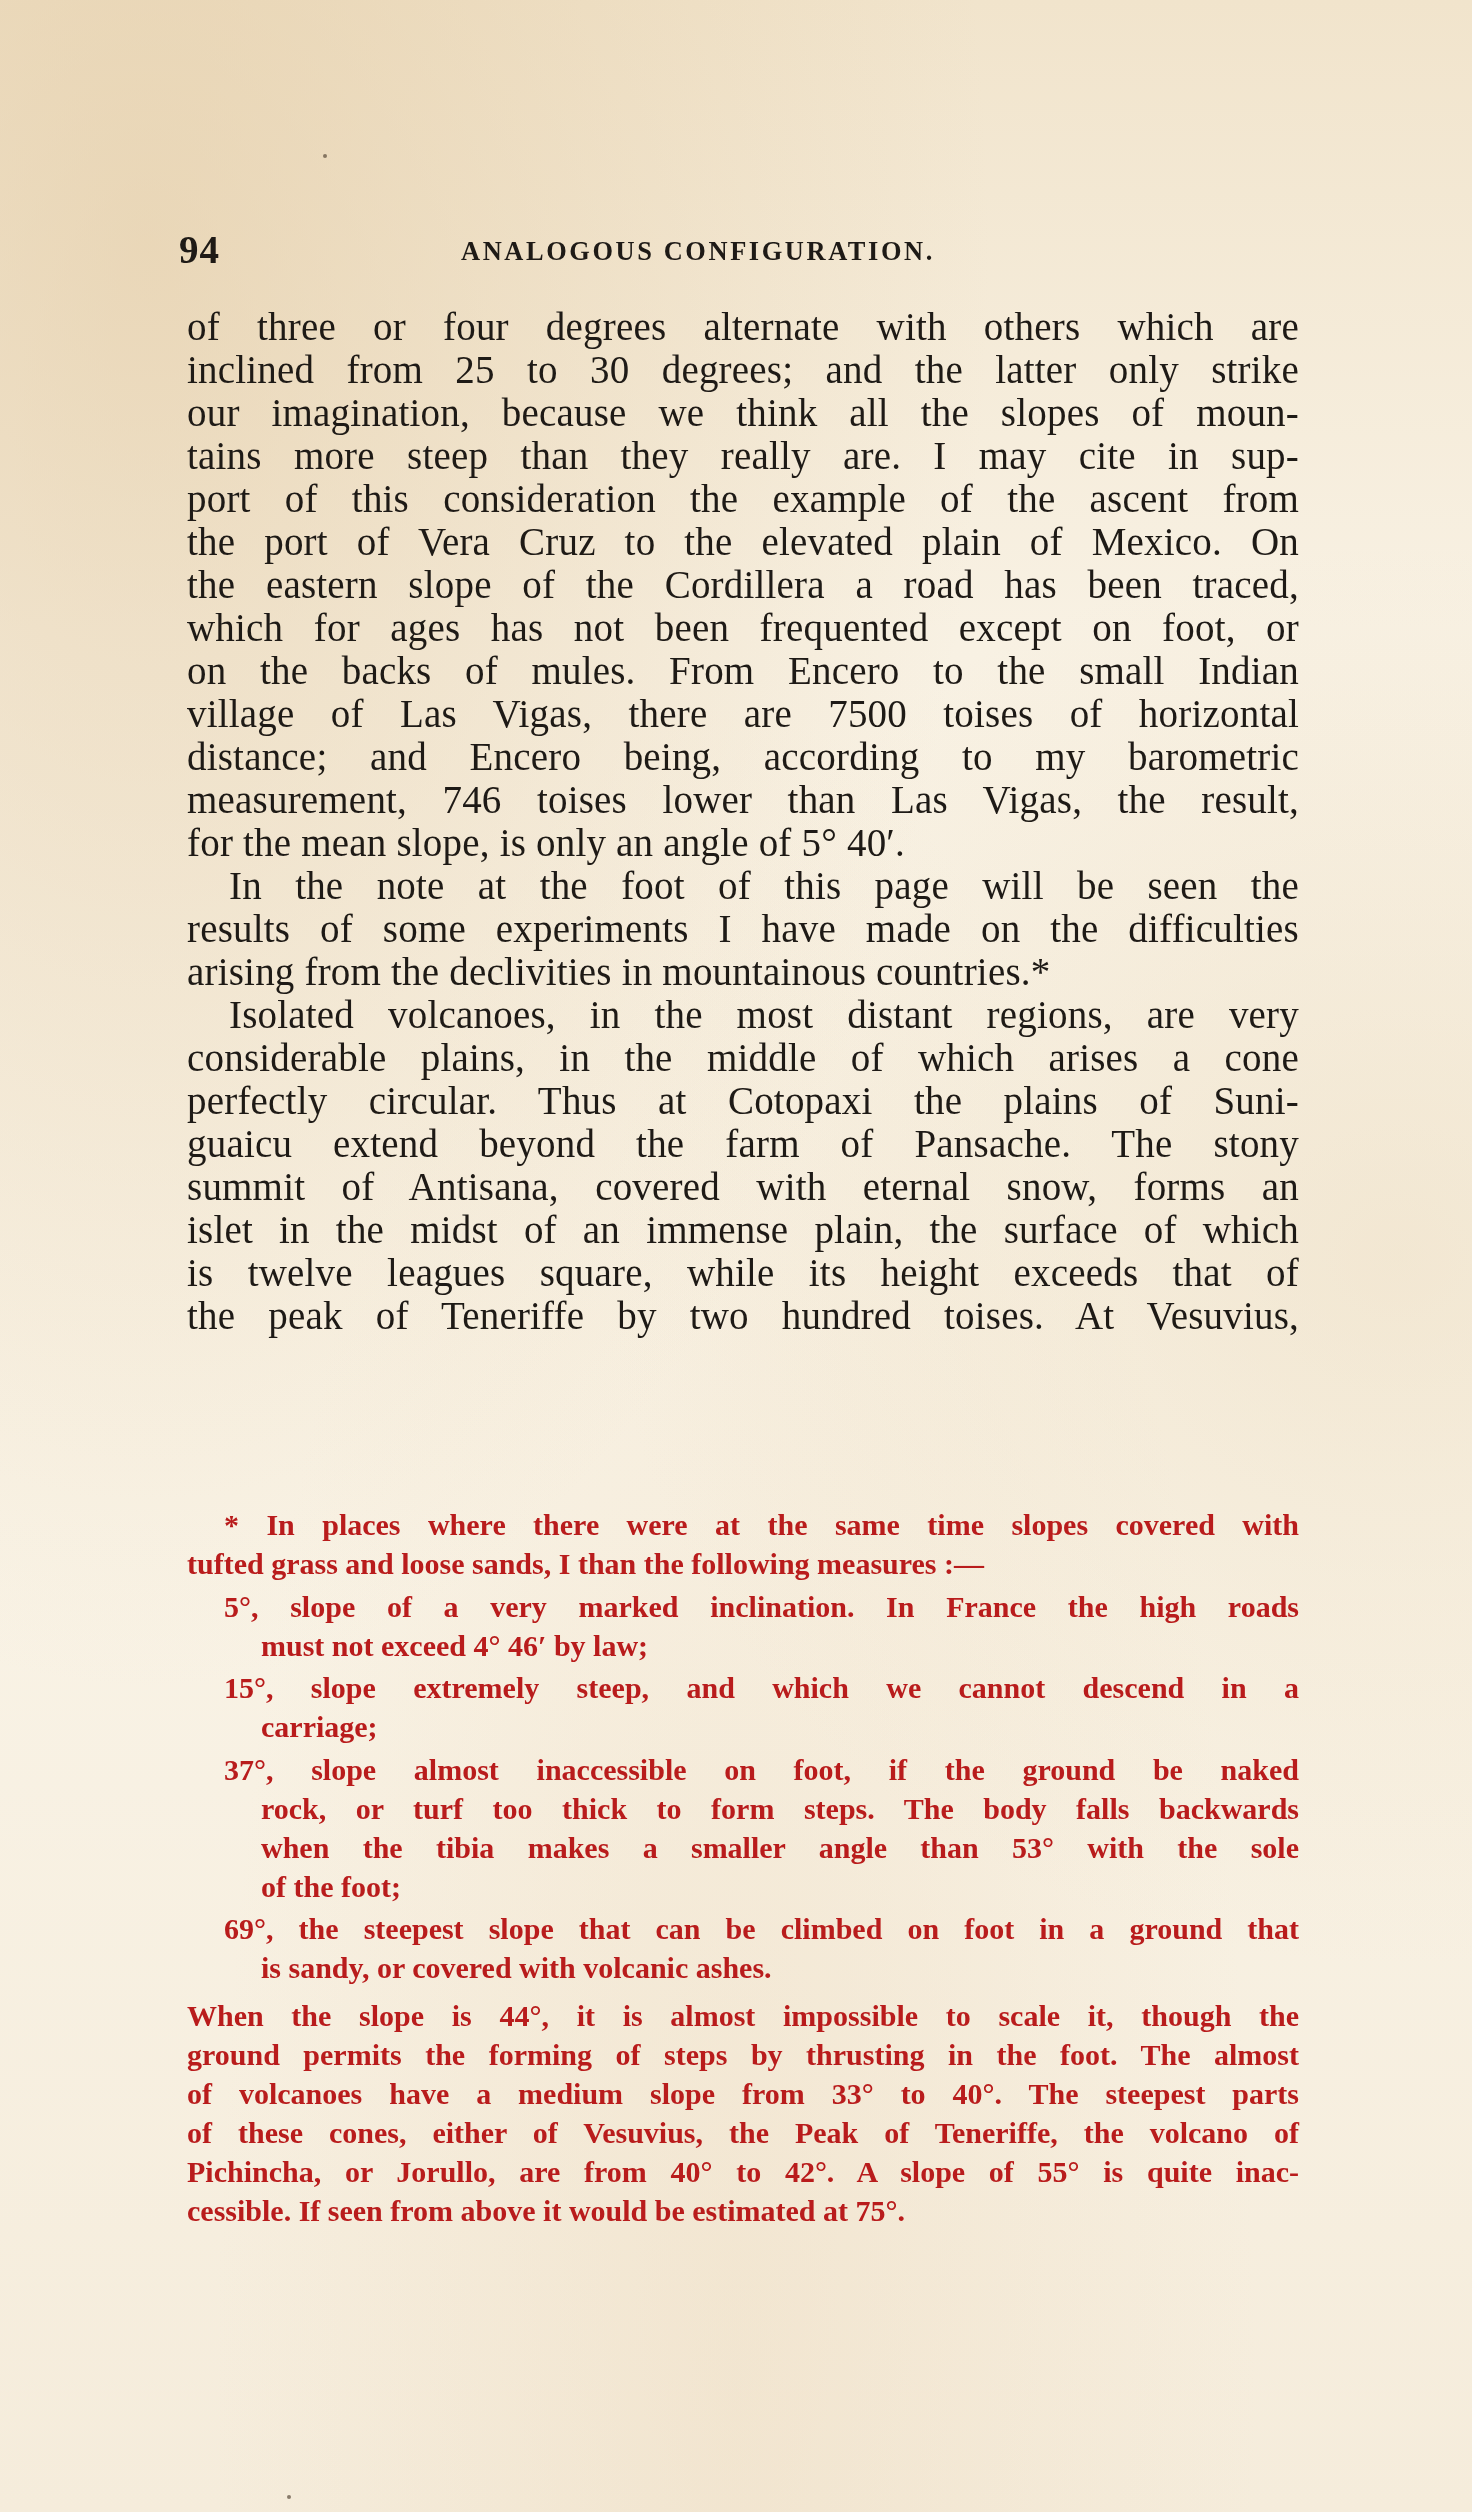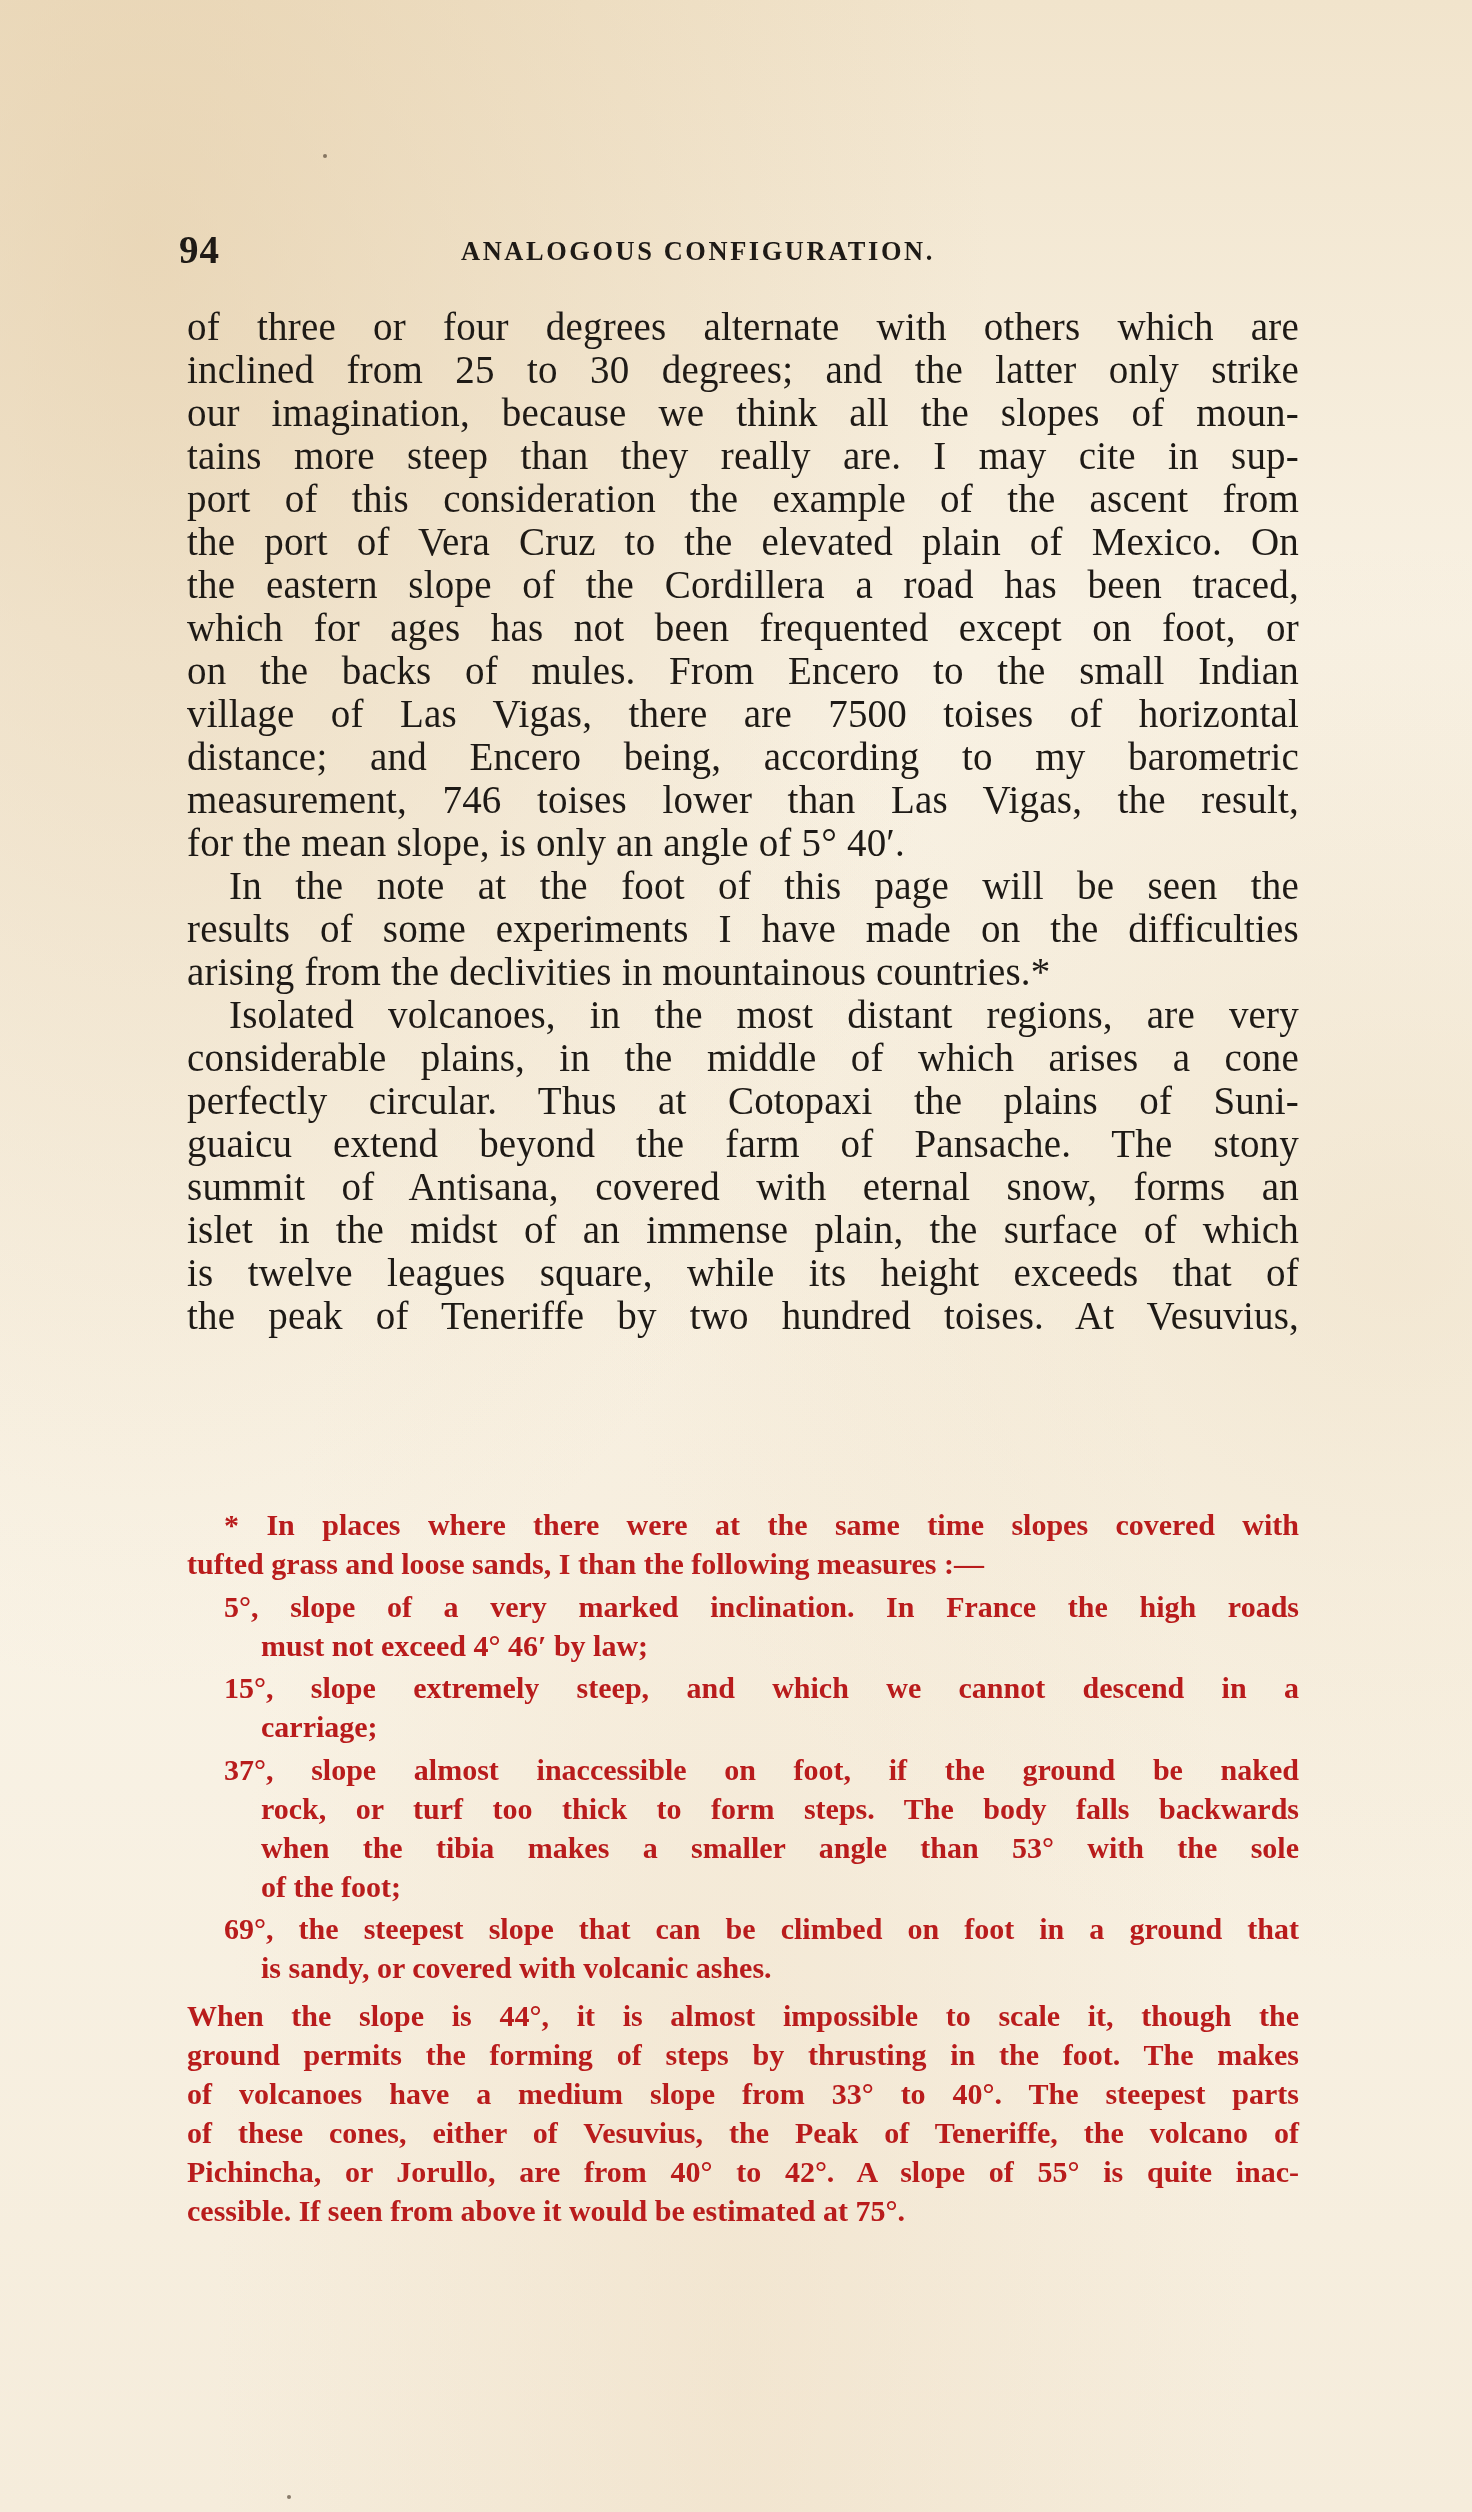--- a/index.html
+++ b/index.html
@@ -162,21 +162,21 @@
     <span class="fn-line item-cont">rock, or turf too thick to form steps.  The body falls backwards</span>
     <span class="fn-line item-cont">when the tibia makes a smaller angle than 53° with the sole</span>
     <span class="fn-line item-cont last">of the foot;</span>
     <span class="fn-gap"></span>
 
     <span class="fn-line item">69°, the steepest slope that can be climbed on foot in a ground that</span>
     <span class="fn-line item-cont last">is sandy, or covered with volcanic ashes.</span>
     <span class="fn-block-gap"></span>
 
     <span class="fn-line">When the slope is 44°, it is almost impossible to scale it, though the</span>
-    <span class="fn-line">ground permits the forming of steps by thrusting in the foot.  The makes</span>
+    <span class="fn-line">ground permits the forming of steps by thrusting in the foot.  The almost</span>
     <span class="fn-line">of volcanoes have a medium slope from 33° to 40°.  The steepest parts</span>
     <span class="fn-line">of these cones, either of Vesuvius, the Peak of Teneriffe, the volcano of</span>
     <span class="fn-line">Pichincha, or Jorullo, are from 40° to 42°.  A slope of 55° is quite inac-</span>
     <span class="fn-line last">cessible.  If seen from above it would be estimated at 75°.</span>
   </div>
 
   <span class="speck" style="left: 323px; top: 154px;"></span>
   <span class="speck" style="left: 287px; top: 2495px;"></span>
 </div>
 

